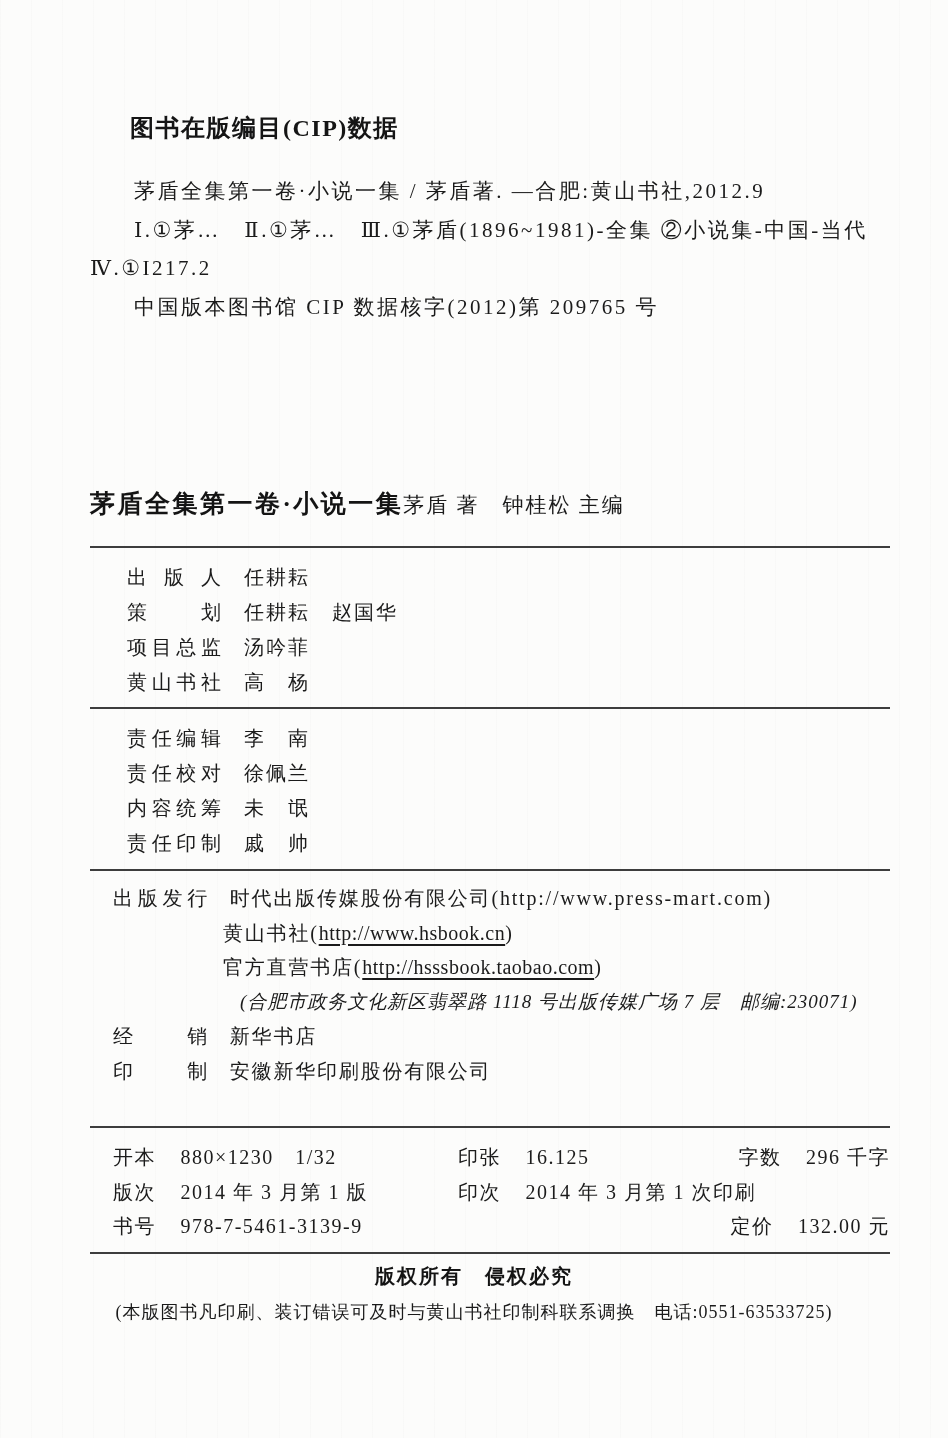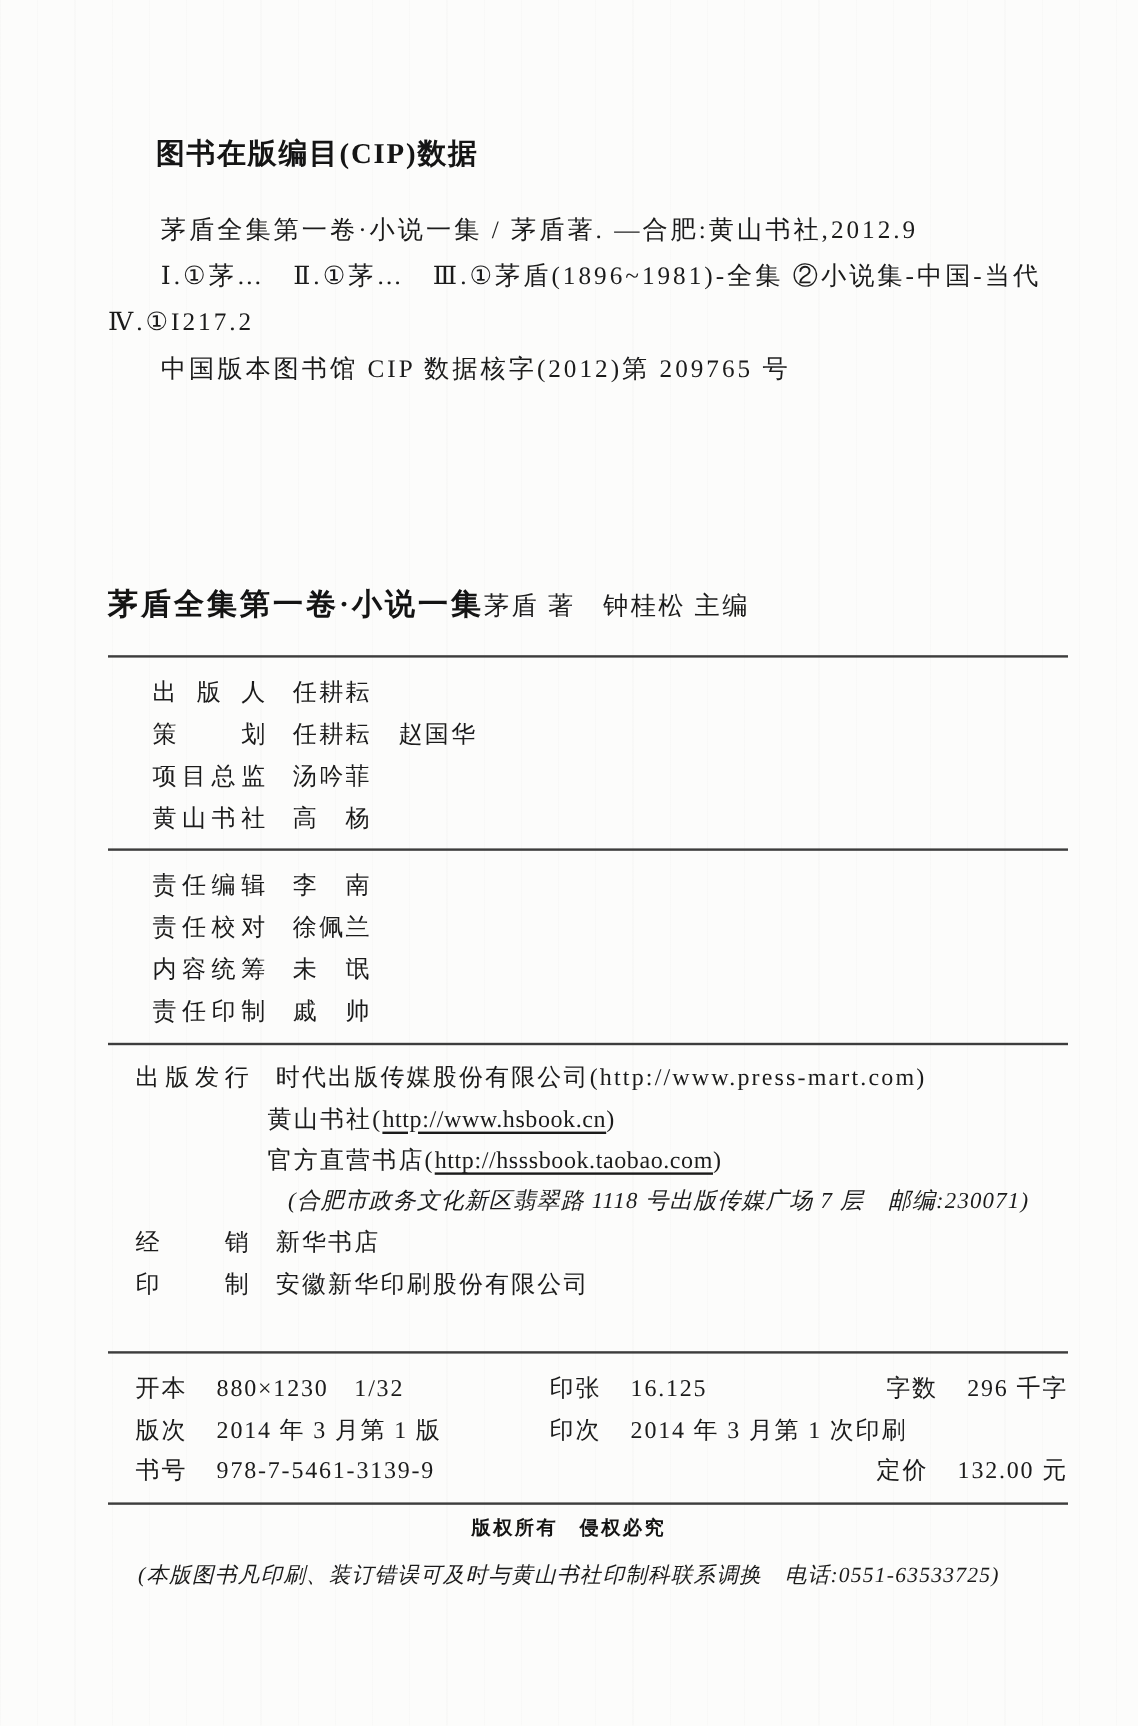--- a/index.html
+++ b/index.html
@@ -57,25 +57,25 @@
   .specs{top:1140px;left:90px;width:800px;font-size:20px;letter-spacing:1.5px;}
   .spec-row{display:flex;padding-left:23px;line-height:34.5px;white-space:nowrap;}
   .cellA{width:345px;flex:0 0 auto;}
   .cellB{flex:0 0 auto;}
   .cellC{margin-left:auto;text-align:right;}
   .spec-label{display:inline-block;}
   .spec-value{margin-left:18px;}
   
   .rights{
     top:1263px;left:0;width:948px;text-align:center;
-    font-size:16px;font-weight:bold;letter-spacing:2px;color:#141414;
+    font-size:20px;font-weight:bold;letter-spacing:2px;color:#141414;
   }
   .note{
     top:1300px;left:0;width:948px;text-align:center;
-    font-size:18px;font-style:italic;letter-spacing:1px;
+    font-size:18px;letter-spacing:1px;
   }
 </style>
 </head>
 <body>
 
 <section class="abs cip">
   <h2 class="cip-heading">图书在版编目(CIP)数据</h2>
   <p class="cip-line ind">茅盾全集第一卷·小说一集 / 茅盾著. —合肥:黄山书社,2012.9</p>
   <p class="cip-line ind">Ⅰ.①茅…　Ⅱ.①茅…　Ⅲ.①茅盾(1896~1981)-全集 ②小说集-中国-当代</p>
   <p class="cip-line">Ⅳ.①I217.2</p>

